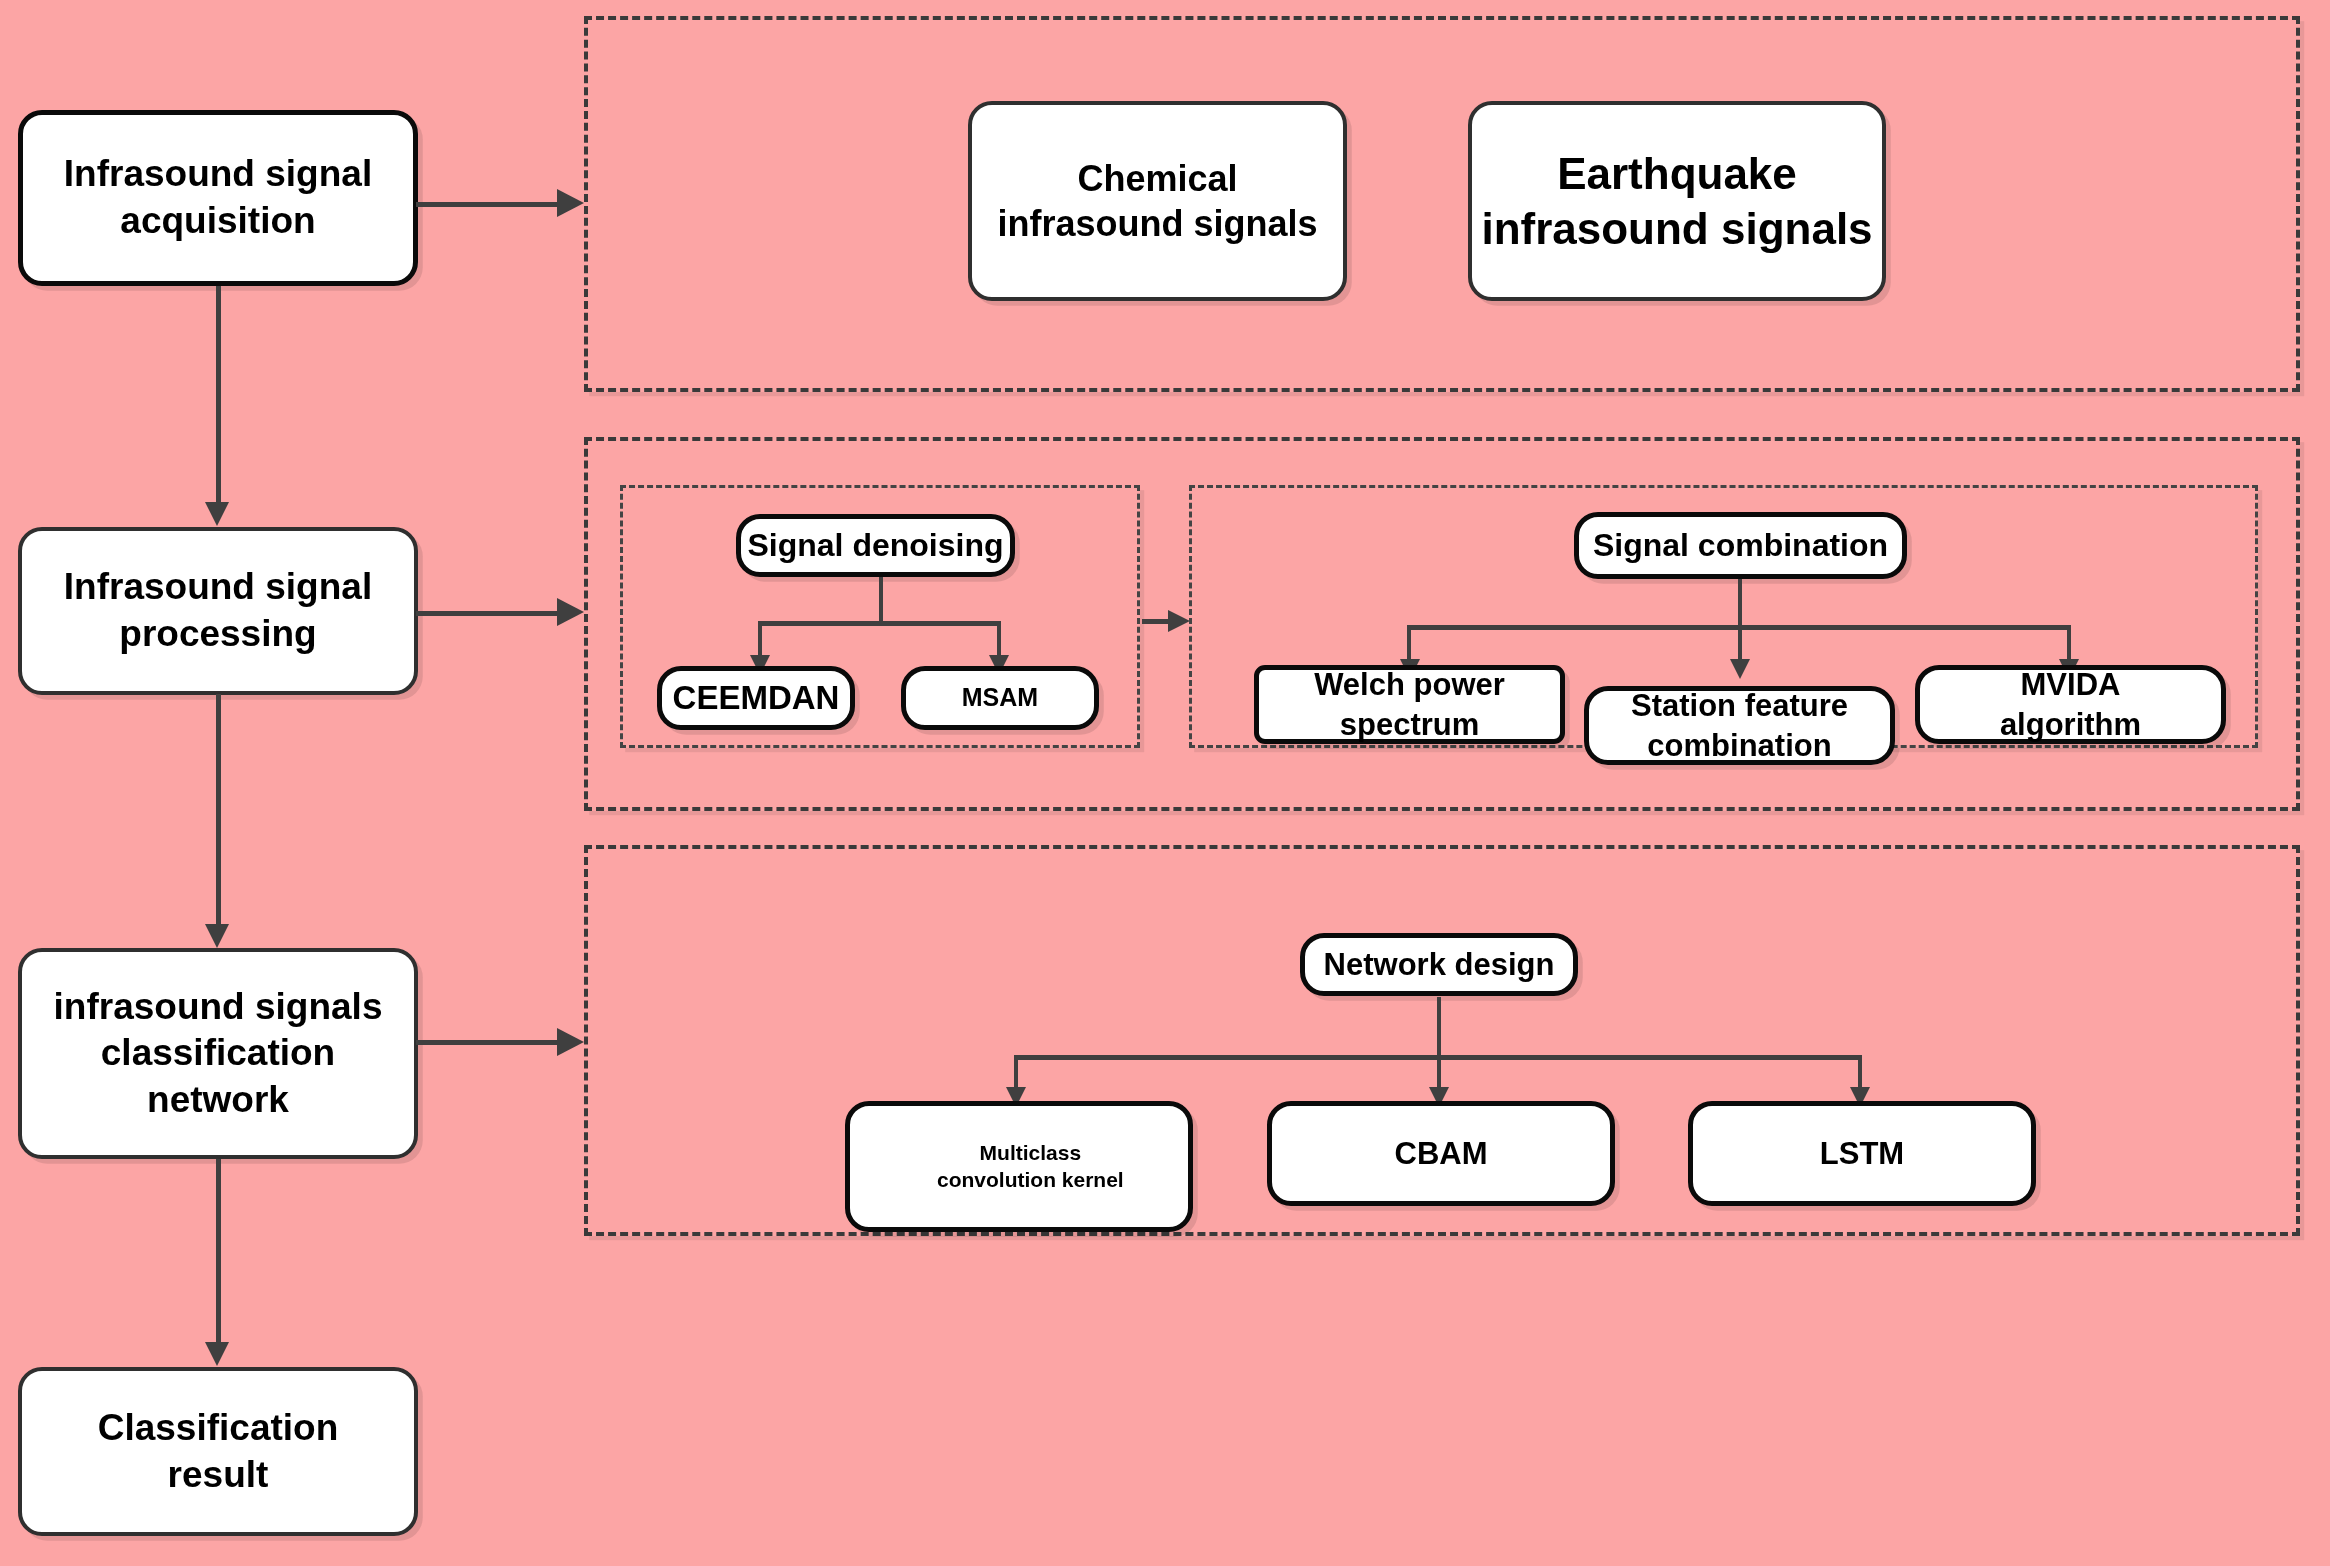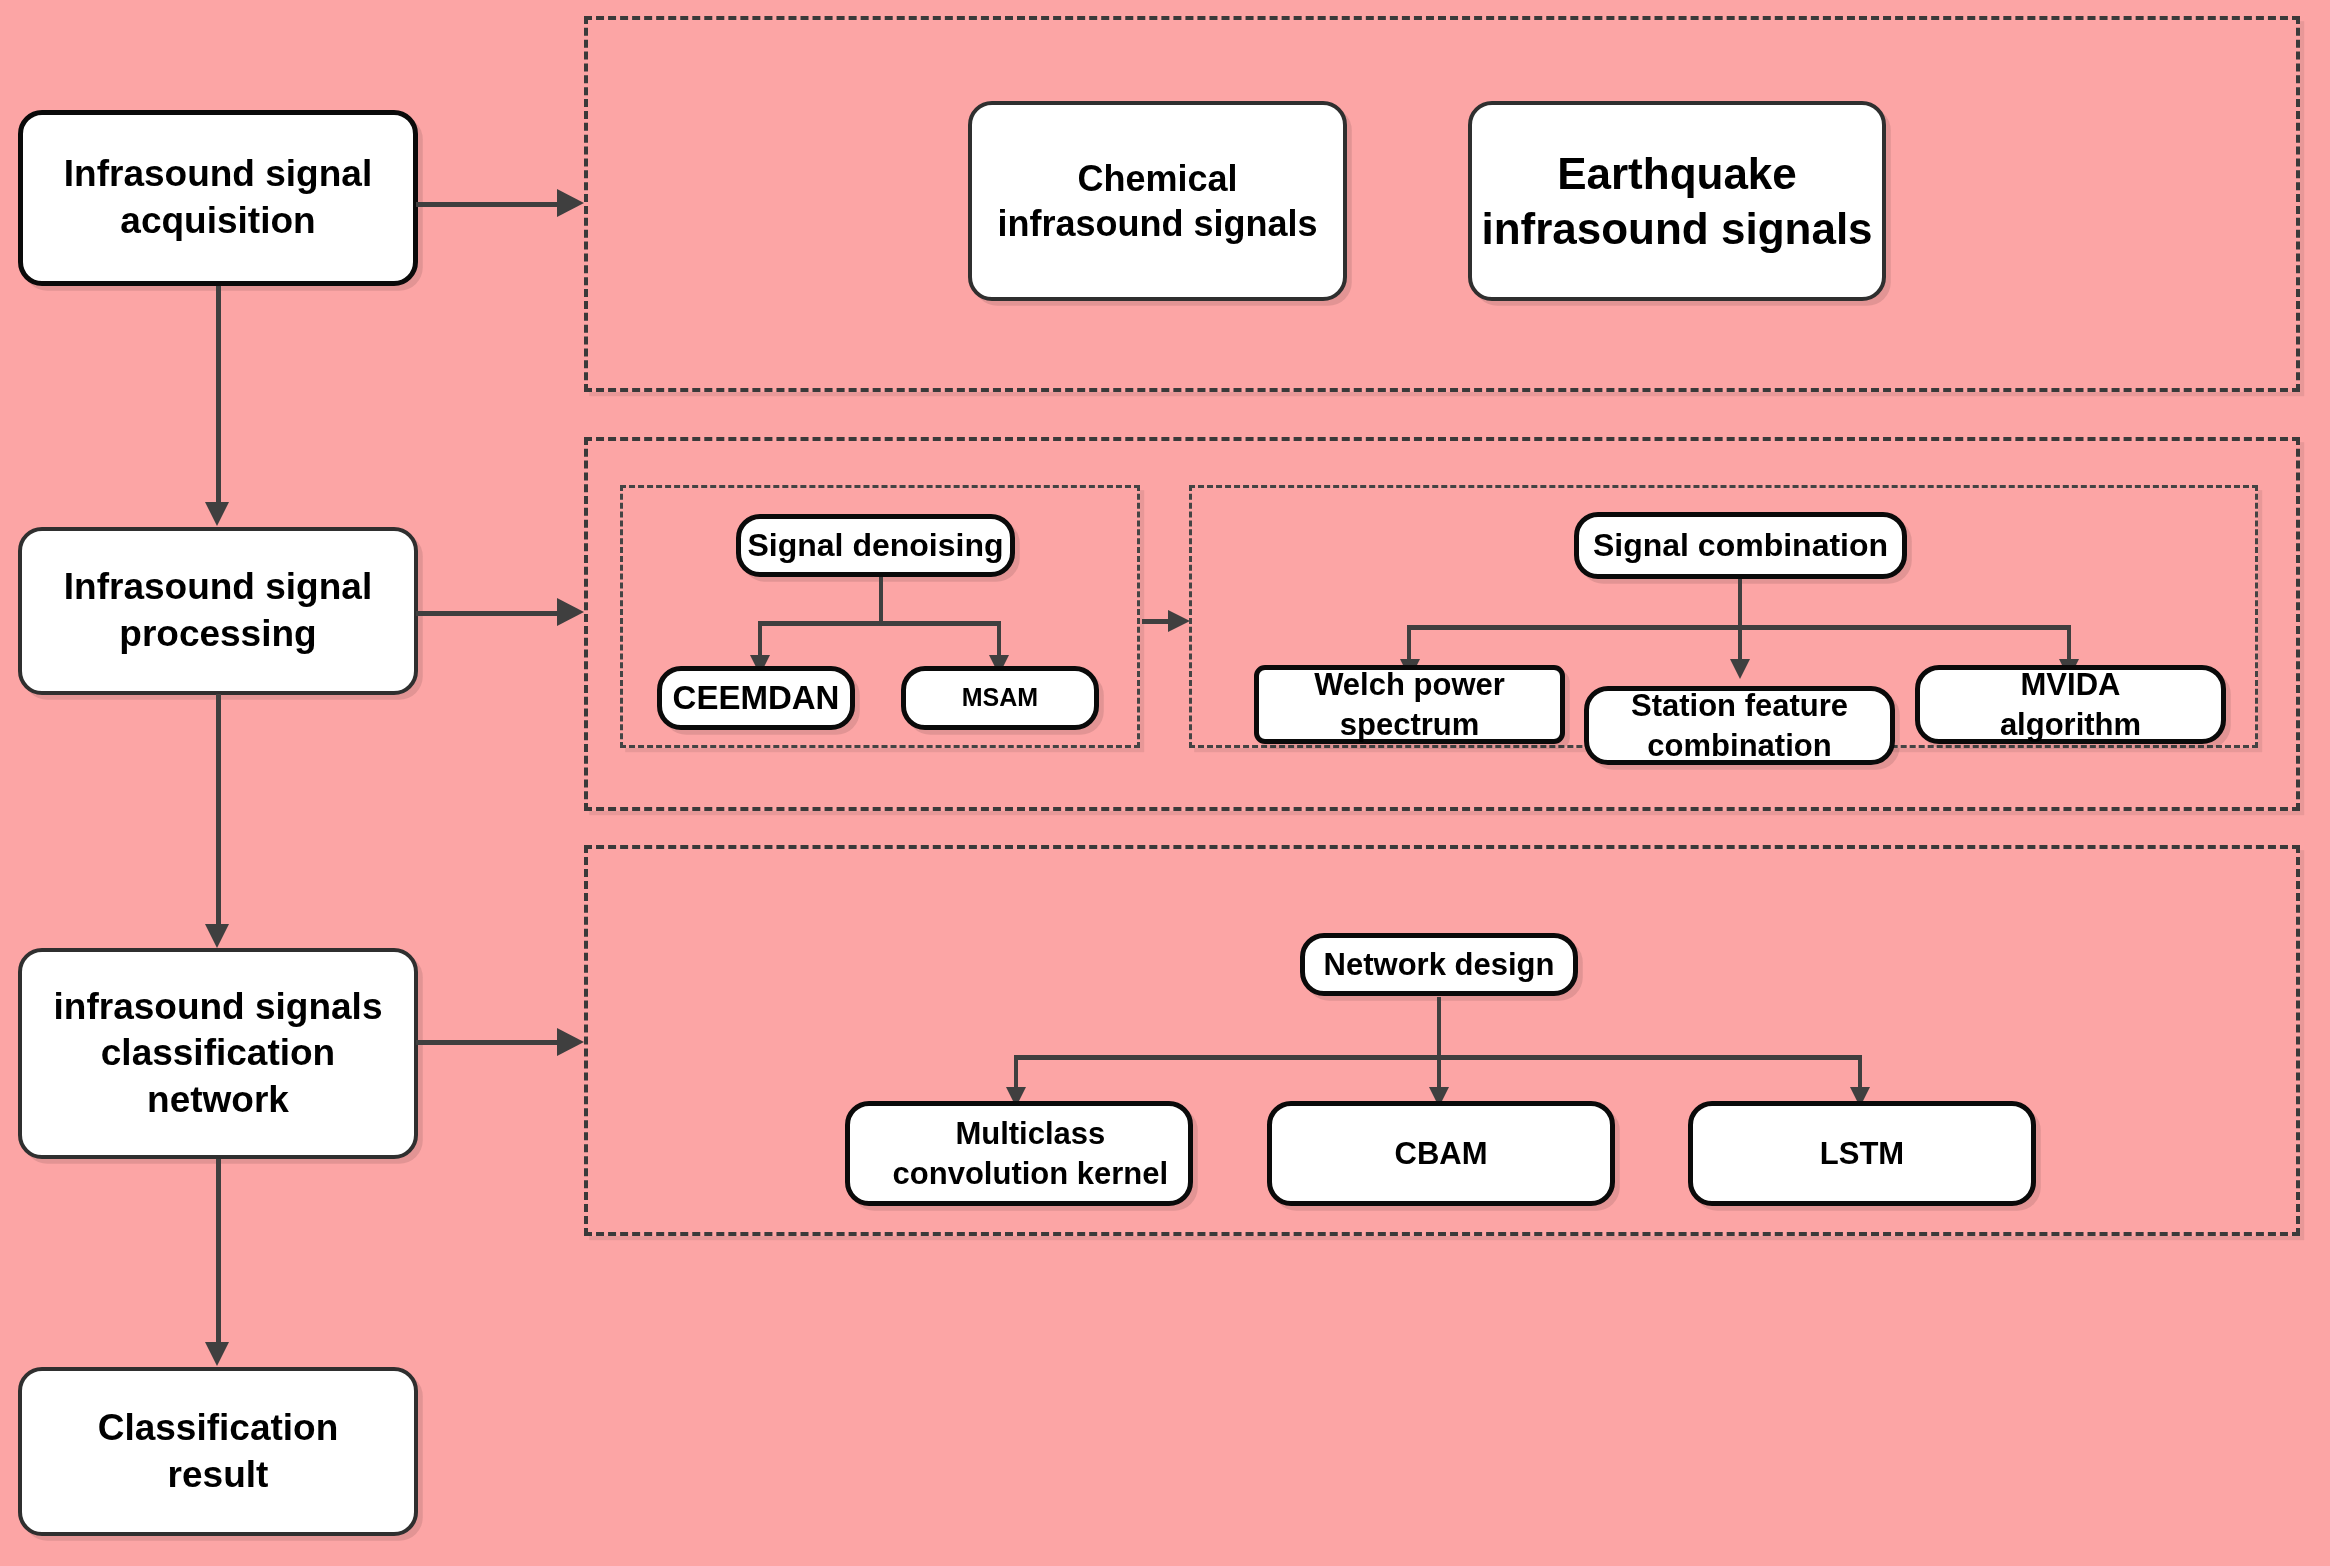--- a/index.html
+++ b/index.html
@@ -180,21 +180,21 @@
 
   <div class="line-v thin" style="left:1437px; top:997px; height:60px;"></div>
   <div class="line-h" style="left:1014px; top:1055px; width:848px;"></div>
   <div class="line-v thin" style="left:1014px; top:1055px; height:33px;"></div>
   <div class="arrow-down sm" style="left:1006px; top:1087px;"></div>
   <div class="line-v thin" style="left:1437px; top:1055px; height:33px;"></div>
   <div class="arrow-down sm" style="left:1429px; top:1087px;"></div>
   <div class="line-v thin" style="left:1858px; top:1055px; height:33px;"></div>
   <div class="arrow-down sm" style="left:1850px; top:1087px;"></div>
 
-  <div class="node thick" style="left:845px; top:1101px; width:348px; height:105px; font-size:31px;padding-left:28px;">Multiclass
+  <div class="node thick" style="left:845px; top:1101px; width:348px; height:131px; font-size:21px;padding-left:28px;">Multiclass
 convolution kernel</div>
 
   <div class="node thick" style="left:1267px; top:1101px; width:348px; height:105px; font-size:31px;">CBAM</div>
 
   <div class="node thick" style="left:1688px; top:1101px; width:348px; height:105px; font-size:31px;">LSTM</div>
 
 </div>
 
 
 </body></html>

